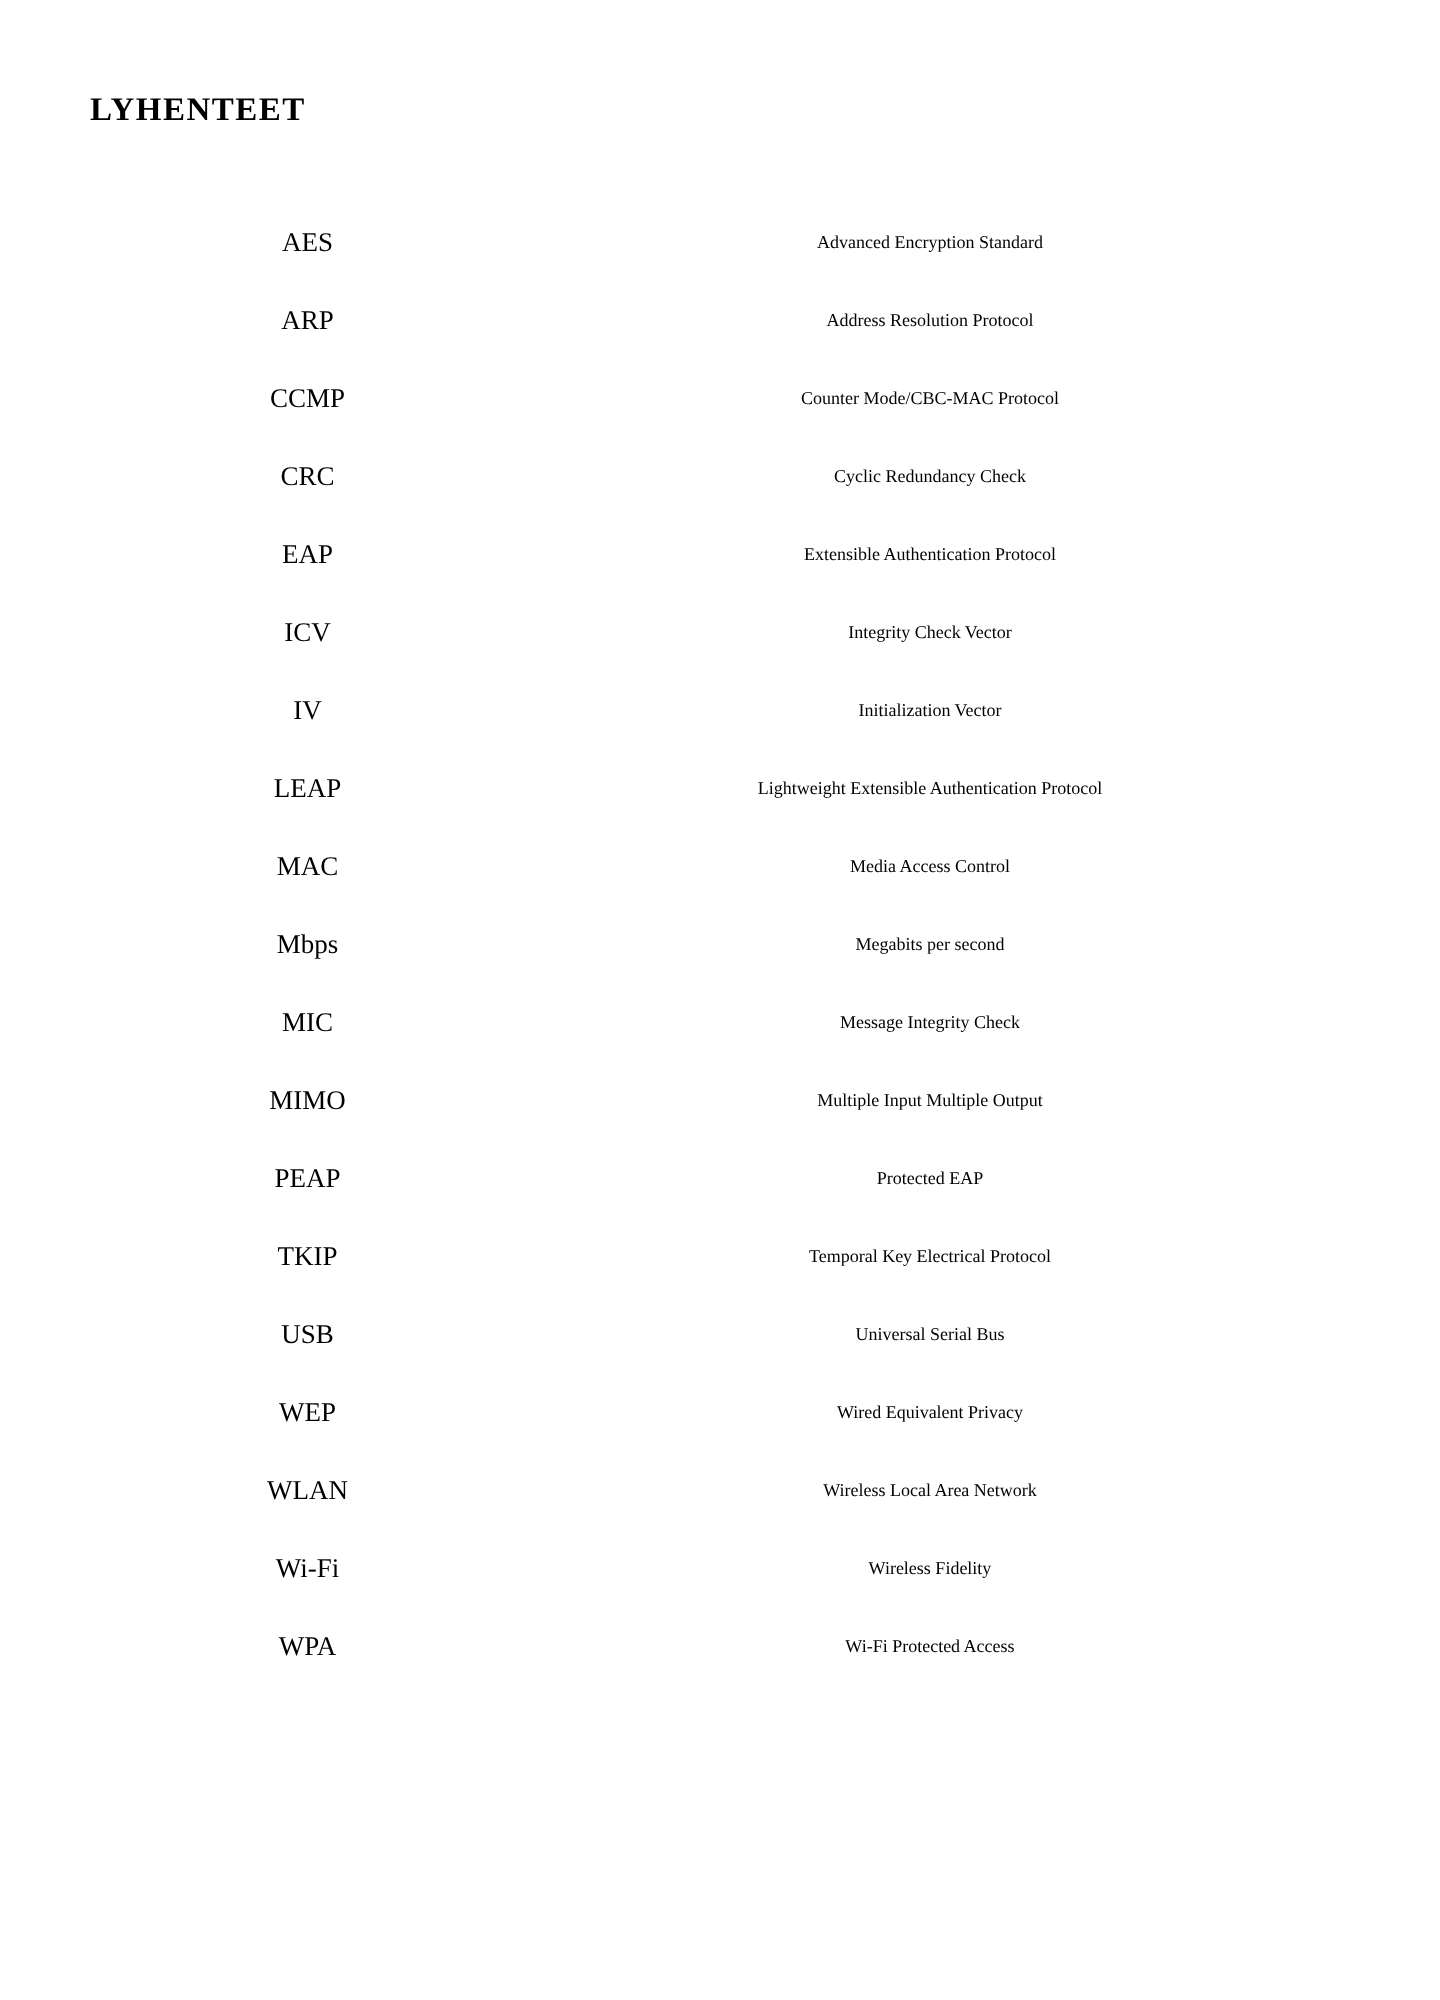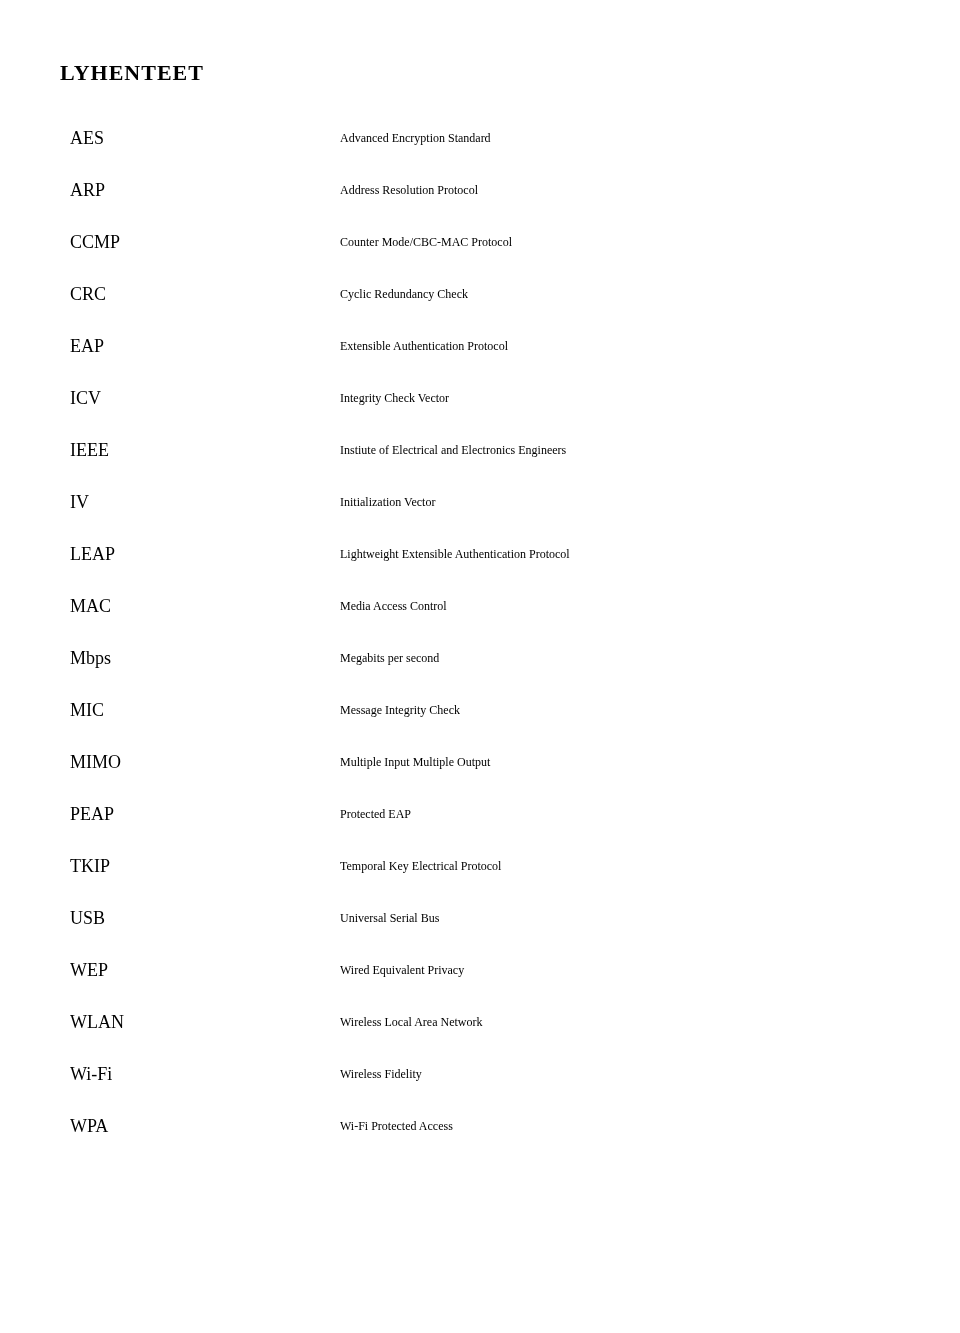--- a/index.html
+++ b/index.html
@@ -14,31 +14,32 @@
       font-size: 18px;
       color: #000000;
       width: 960px;
       min-height: 1333px;
       padding: 60px 60px 60px 60px;
     }
 
     .page-title {
       font-size: 22px;
       font-weight: bold;
-      margin-bottom: 26px;
+      margin-bottom: 49px;
       letter-spacing: 1px;
     }
 
     .acronym-table {
       width: 100%;
       border-collapse: collapse;
     }
 
     .acronym-table tr {
       height: 52px;
+      text-align: center;
     }
 
     .acronym-table td.abbr {
       width: 280px;
       font-size: 18px;
       vertical-align: middle;
       padding-left: 10px;
     }
 
     .acronym-table td.definition {
@@ -69,24 +70,20 @@
         <td class="abbr">CRC</td>
         <td class="definition">Cyclic Redundancy Check</td>
       </tr>
       <tr>
         <td class="abbr">EAP</td>
         <td class="definition">Extensible Authentication Protocol</td>
       </tr>
       <tr>
         <td class="abbr">ICV</td>
         <td class="definition">Integrity Check Vector</td>
-      </tr>
-      <tr>
-        <td class="abbr">IEEE</td>
-        <td class="definition">Instiute of Electrical and Electronics Engineers</td>
       </tr>
       <tr>
         <td class="abbr">IV</td>
         <td class="definition">Initialization Vector</td>
       </tr>
       <tr>
         <td class="abbr">LEAP</td>
         <td class="definition">Lightweight Extensible Authentication Protocol</td>
       </tr>
       <tr>

